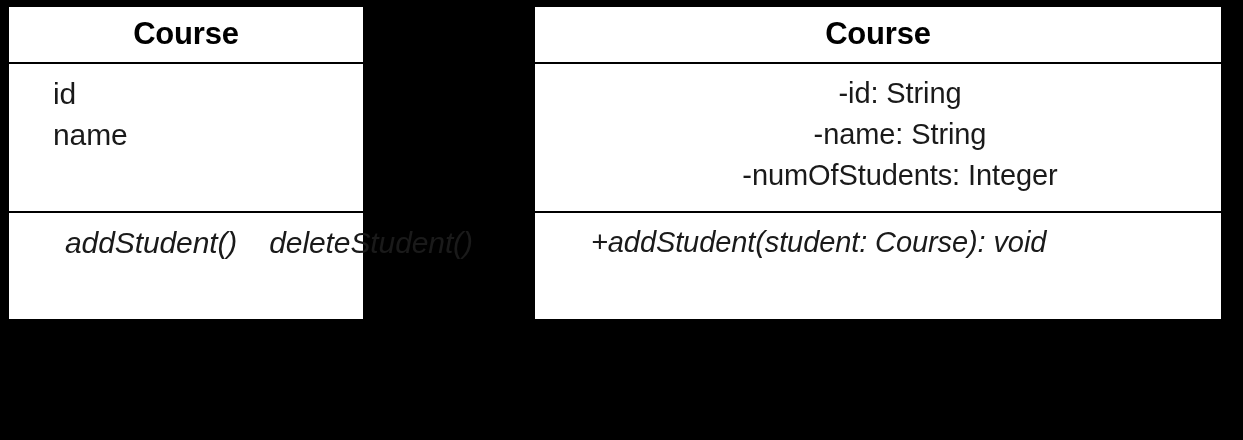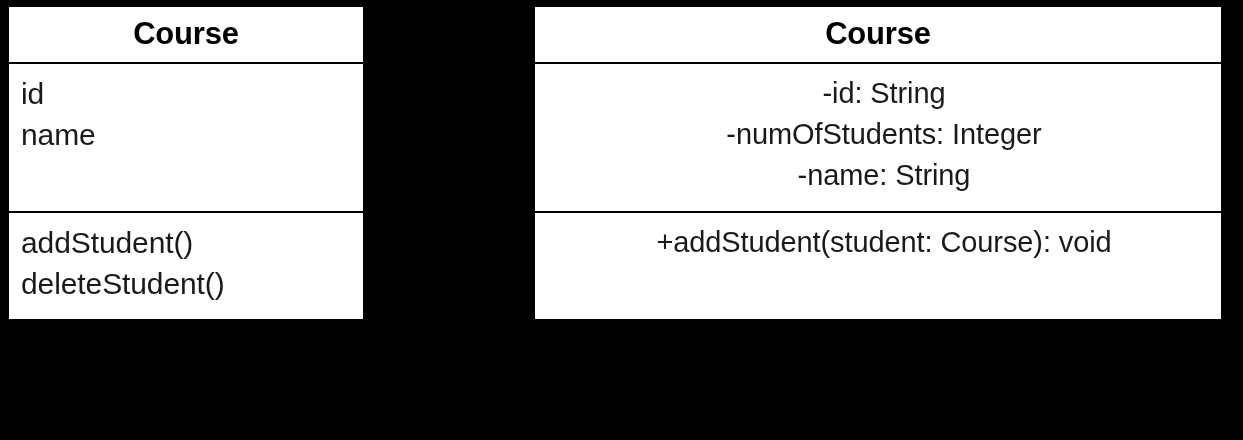--- a/index.html
+++ b/index.html
@@ -75,33 +75,35 @@
     padding: 9px 0 0 12px;
     display: flex;
     flex-direction: column;
     justify-content: flex-start;
   }
 
   
   .class-operations {
     flex: 1 1 auto;
     box-sizing: border-box;
-    padding: 9px 0 0 12px;
+    padding: 9px 0 0 24px;
     display: flex;
-    flex-direction: column;
+    flex-direction: row;
     justify-content: flex-start;
+    font-style: italic;
   }
 
   .member-line {
     font-size: 30px;
     line-height: 41px;
     color: #1a1a1a;
     white-space: pre;
     font-weight: 400;
     letter-spacing: -0.1px;
+    margin-left: 32px;
   }
 
   .detailed .member-line {
     font-size: 29px;
     line-height: 41px;
     text-align: center;
   }
 </style>
 </head>
 <body>
@@ -122,22 +124,22 @@
       <div class="member-line">deleteStudent()</div>
     </div>
   </div>
 
   <div class="uml-class detailed">
 
     <div class="class-title">Course</div>
 
     <div class="class-attributes">
       <div class="member-line">-id: String</div>
+      <div class="member-line">-name: String</div>
       <div class="member-line">-numOfStudents: Integer</div>
-      <div class="member-line">-name: String</div>
     </div>
 
     <div class="class-operations">
       <div class="member-line">+addStudent(student: Course): void</div>
     </div>
   </div>
 
 </div>
 
 </body></html>

